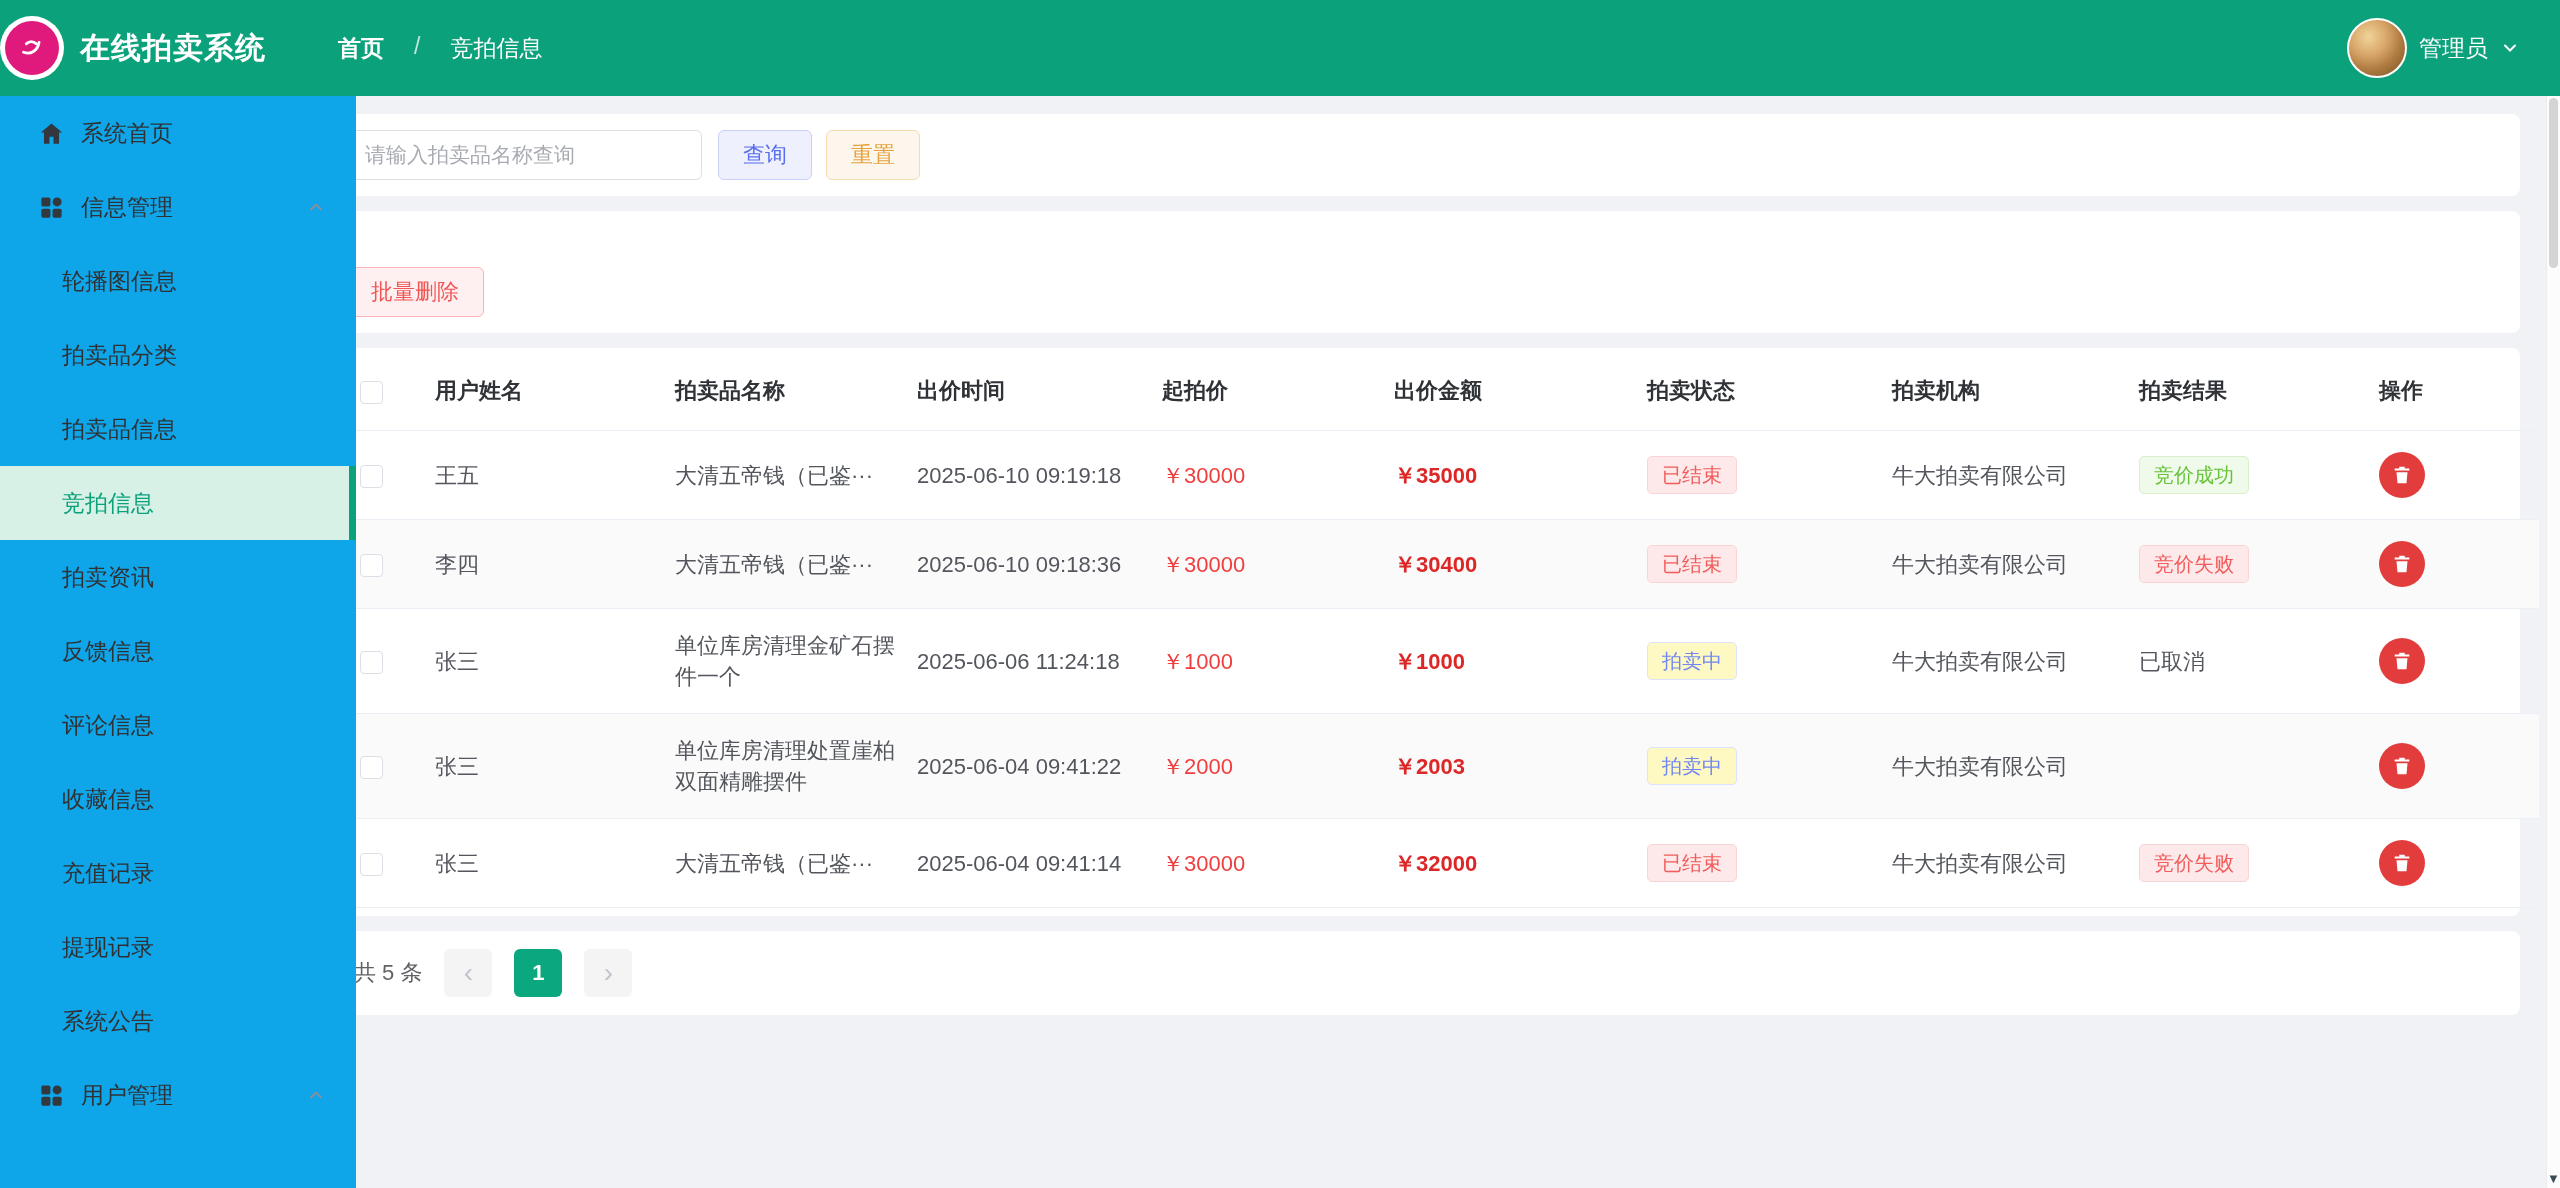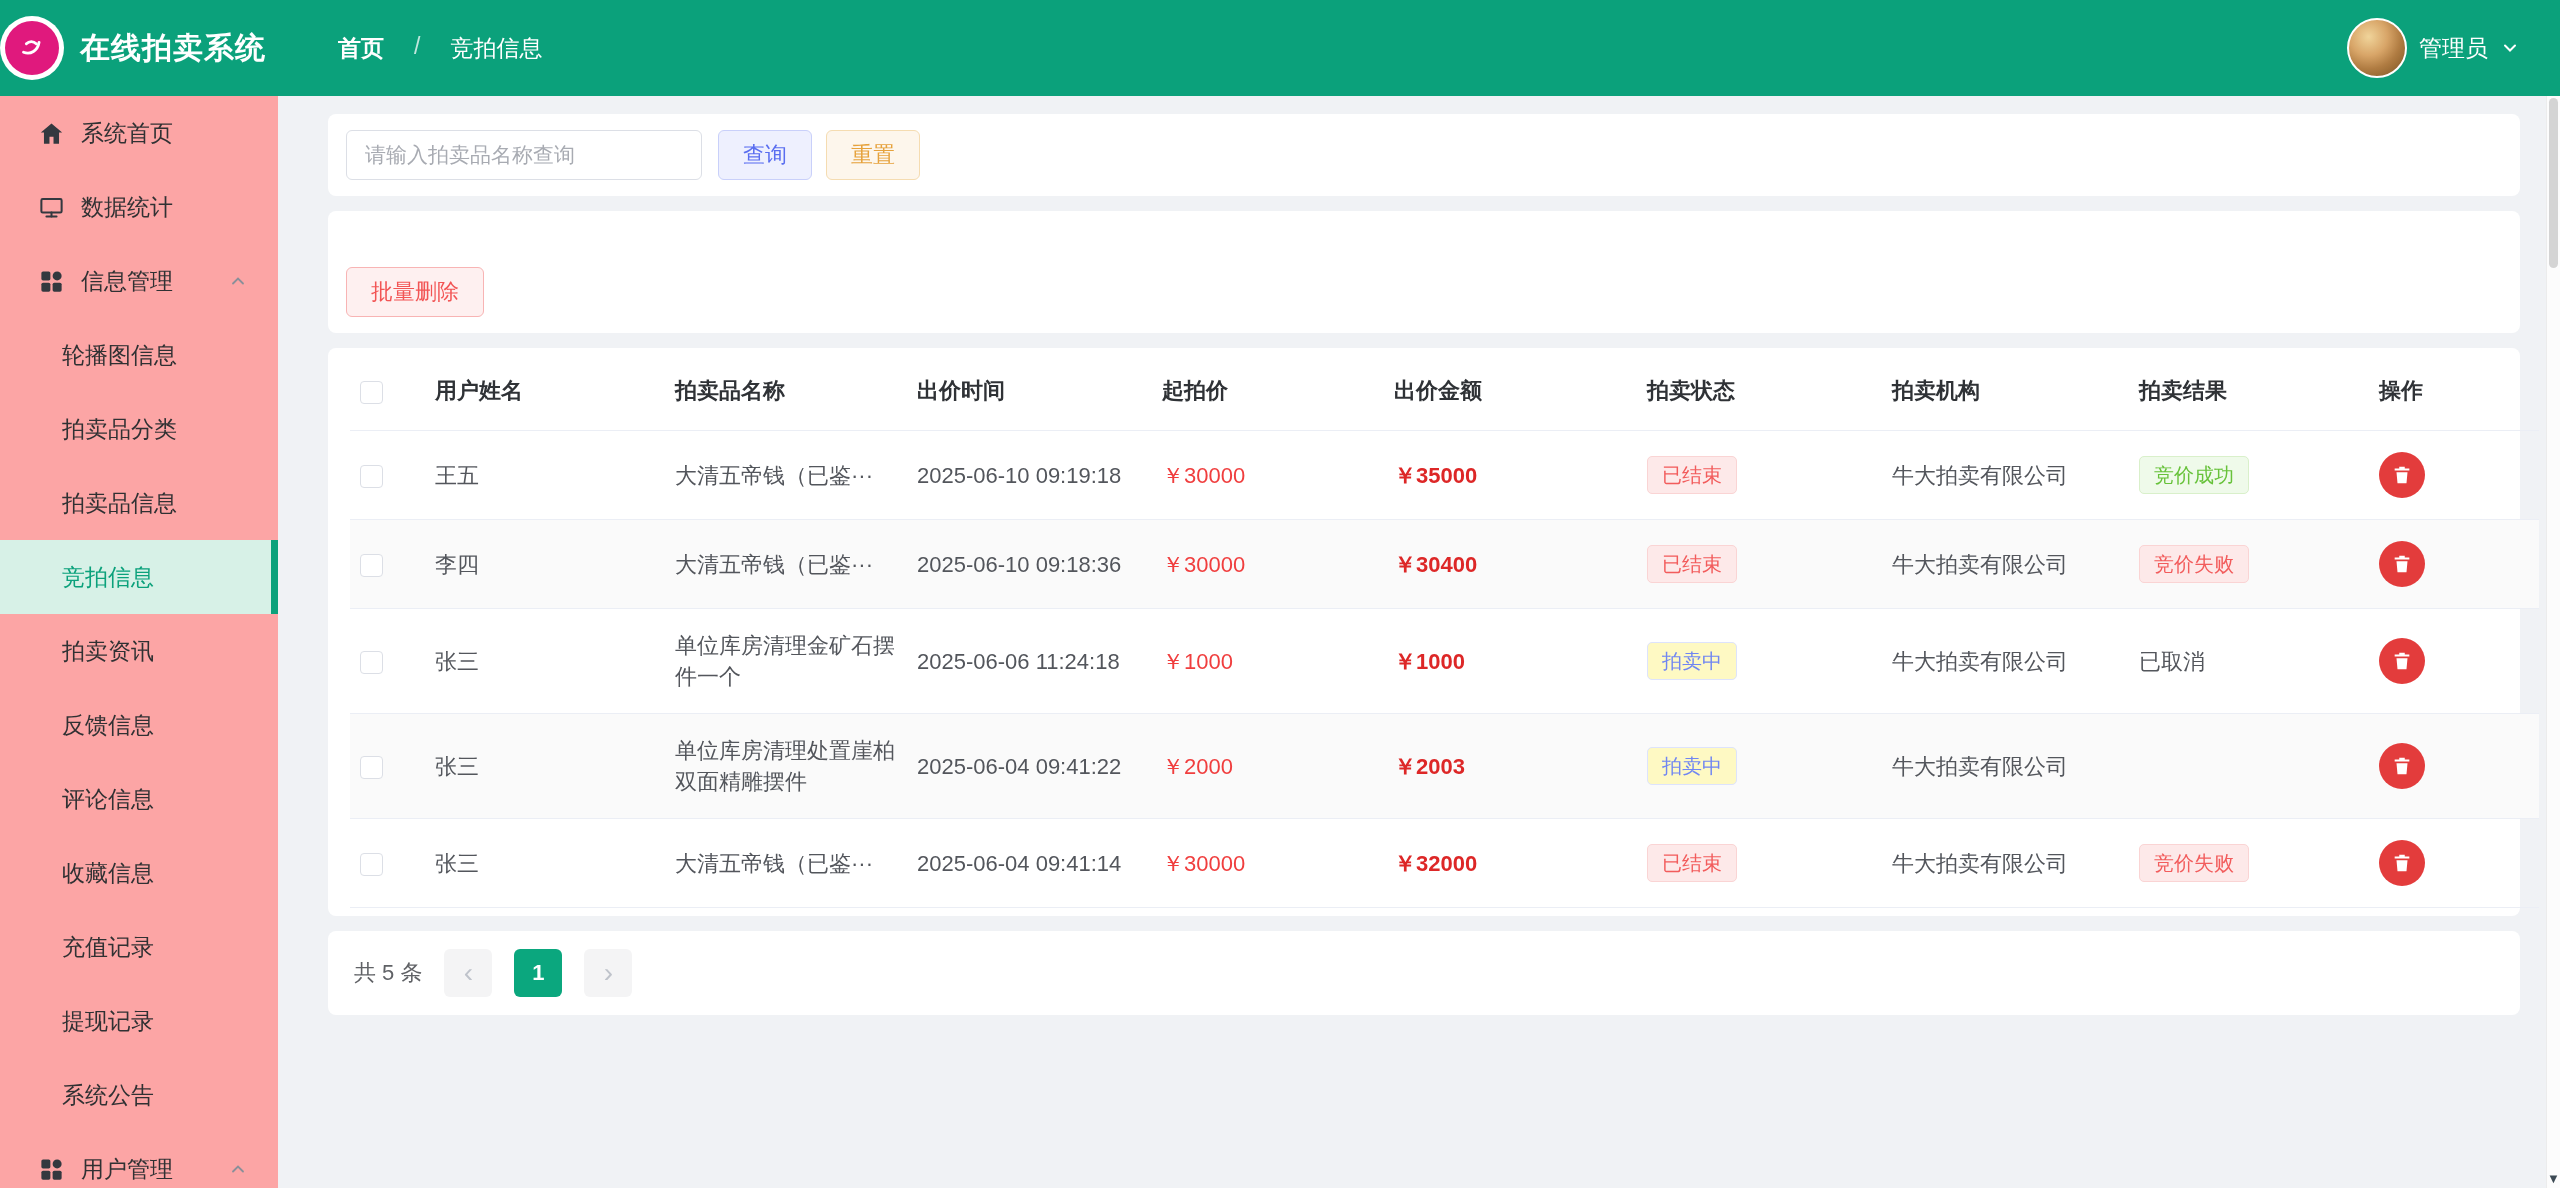--- a/index.html
+++ b/index.html
@@ -14,21 +14,21 @@
   .app-title { color:#fff; font-size:30px; font-weight:bold; letter-spacing:1px; }
   .breadcrumb { display:flex; gap:30px; color:#fff; font-size:23px; margin-left:36px; }
   .breadcrumb .home { font-weight:bold; cursor:pointer; }
   .breadcrumb .sep { color:rgba(255,255,255,.75); }
   .user { margin-left:auto; display:flex; align-items:center; gap:12px; padding-right:40px; color:#fff; font-size:23px; cursor:pointer; }
   .avatar { width:60px; height:60px; border-radius:50%; border:2px solid #fff;
             background:radial-gradient(circle at 35% 30%, #f0d49a 0%, #d8a568 35%, #b07c42 60%, #77501f 100%); }
   .user .chev svg { display:block; }
 
   
-  .sidebar { position:fixed; top:96px; left:0; bottom:0; width:278px; background:#fca5a5; overflow:hidden; z-index:10; }
+  .sidebar { position:fixed; top:96px; left:0; bottom:0; width:356px; background:#0ea5e9; overflow:hidden; z-index:10; }
   .menu-item { height:74px; display:flex; align-items:center; gap:16px; padding:0 30px 0 38px; font-size:23px; color:#303133; cursor:pointer; }
   .menu-item .mi-icon { width:27px; height:27px; flex-shrink:0; display:flex; }
   .menu-item .chev { margin-left:auto; display:flex; }
   .submenu-item { height:74px; display:flex; align-items:center; padding-left:62px; font-size:23px; color:#303133; cursor:pointer; position:relative; }
   .submenu-item.active { background:#d7f1e7; color:#0ba17b; }
   .submenu-item.active::after { content:""; position:absolute; right:0; top:0; bottom:0; width:7px; background:#0ba17b; }
 
   
   .main { position:absolute; top:96px; left:302px; right:14px; bottom:0; padding:18px 26px 0; overflow:hidden; }
   .card { background:#fff; border-radius:8px; margin-bottom:15px; }
@@ -102,30 +102,20 @@
 <aside class="sidebar">
   <div class="menu-item">
     <span class="mi-icon">
       <svg width="27" height="27" viewBox="0 0 24 24" fill="#33383f">
           <path d="M12 3l9.5 8.2h-2.8V21h-4.9v-6.1H10.2V21H5.3v-9.8H2.5z"></path>
         </svg>
     </span>
     <span>系统首页</span>
   </div>
 
-  <div class="menu-item">
-    <span class="mi-icon">
-      <svg width="27" height="27" viewBox="0 0 24 24" fill="none" stroke="#33383f" stroke-width="1.8" stroke-linecap="round">
-          <rect x="3" y="4.5" width="18" height="12" rx="1.2"></rect>
-          <path d="M12 16.5v3.5"></path>
-          <path d="M7.5 20h9"></path>
-        </svg>
-    </span>
-    <span>数据统计</span>
-  </div>
 
   <div class="menu-item">
     <span class="mi-icon">
       <svg width="27" height="27" viewBox="0 0 24 24" fill="#33383f">
           <rect x="3" y="3" width="8" height="8" rx="1.5"></rect>
           <rect x="13" y="3" width="8" height="8" rx="4"></rect>
           <rect x="3" y="13" width="8" height="8" rx="1.5"></rect>
           <rect x="13" y="13" width="8" height="8" rx="1.5"></rect>
         </svg>
     </span>

